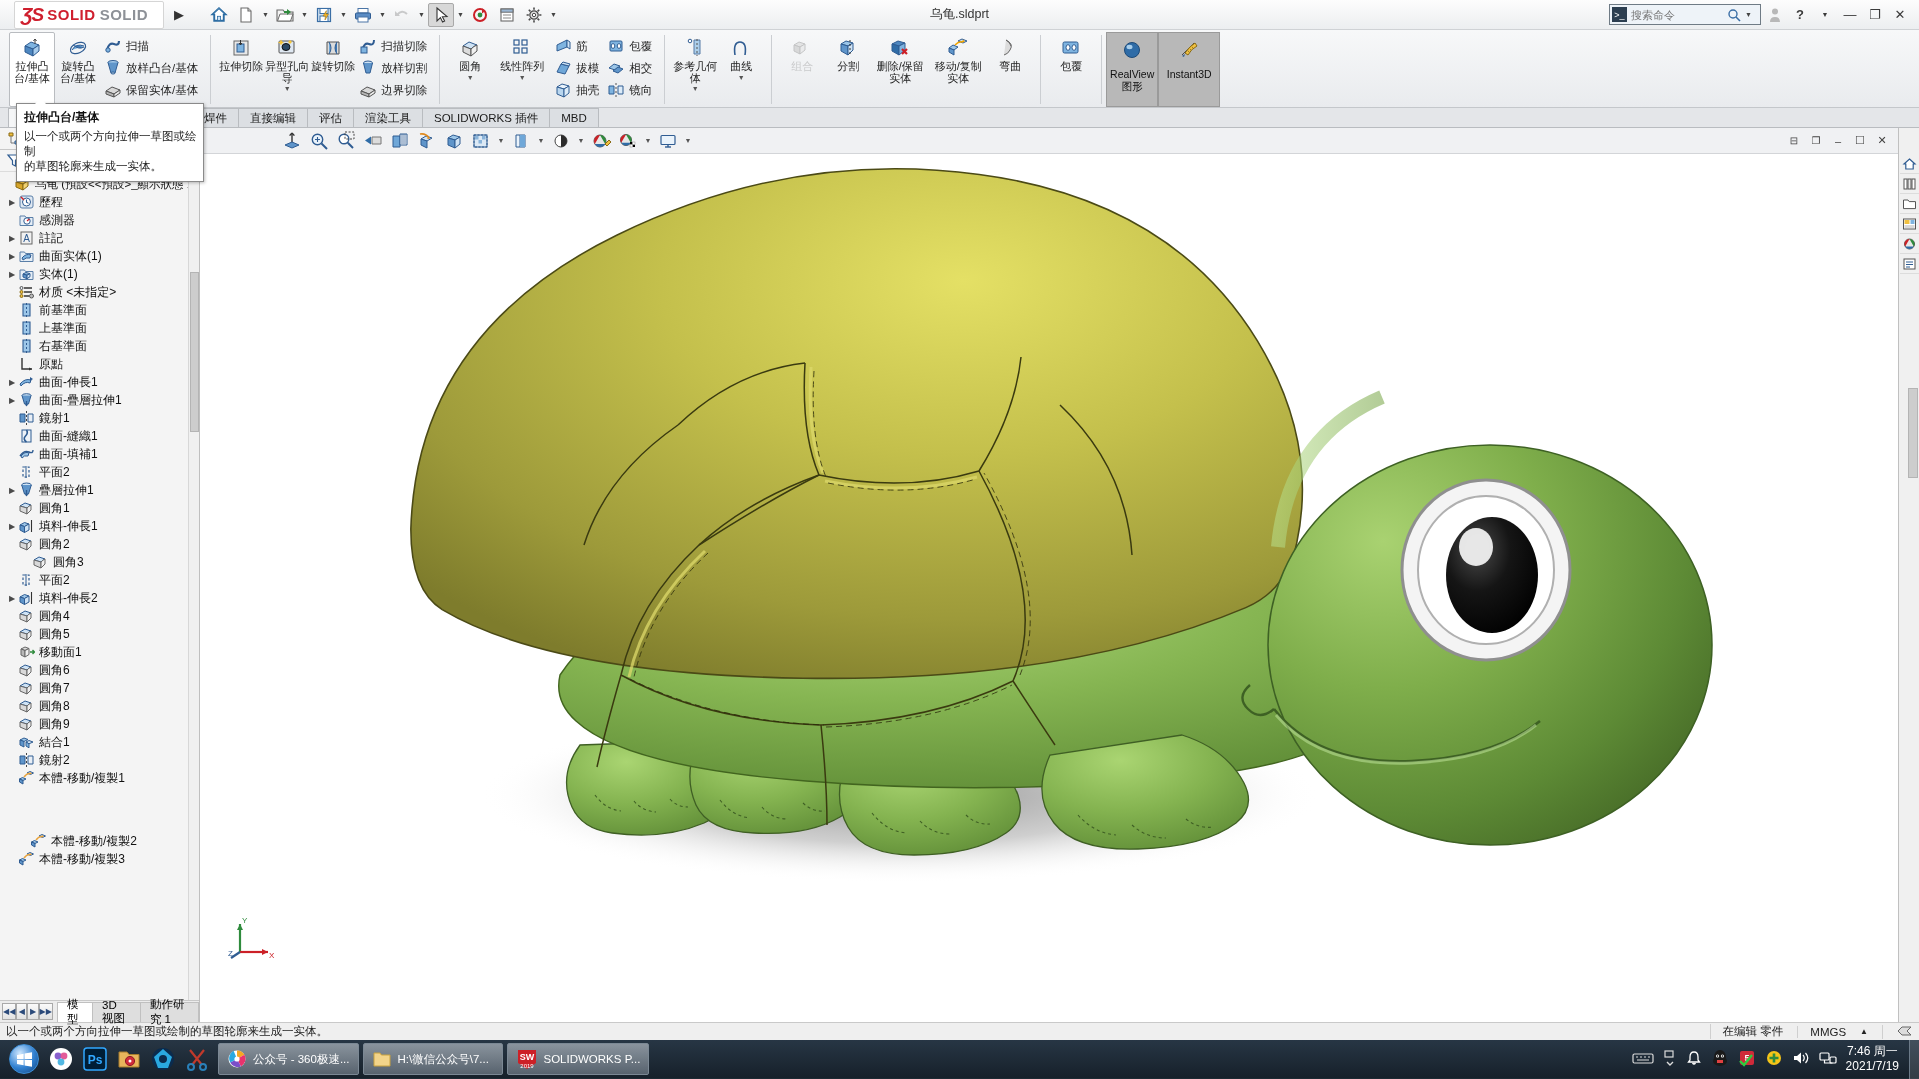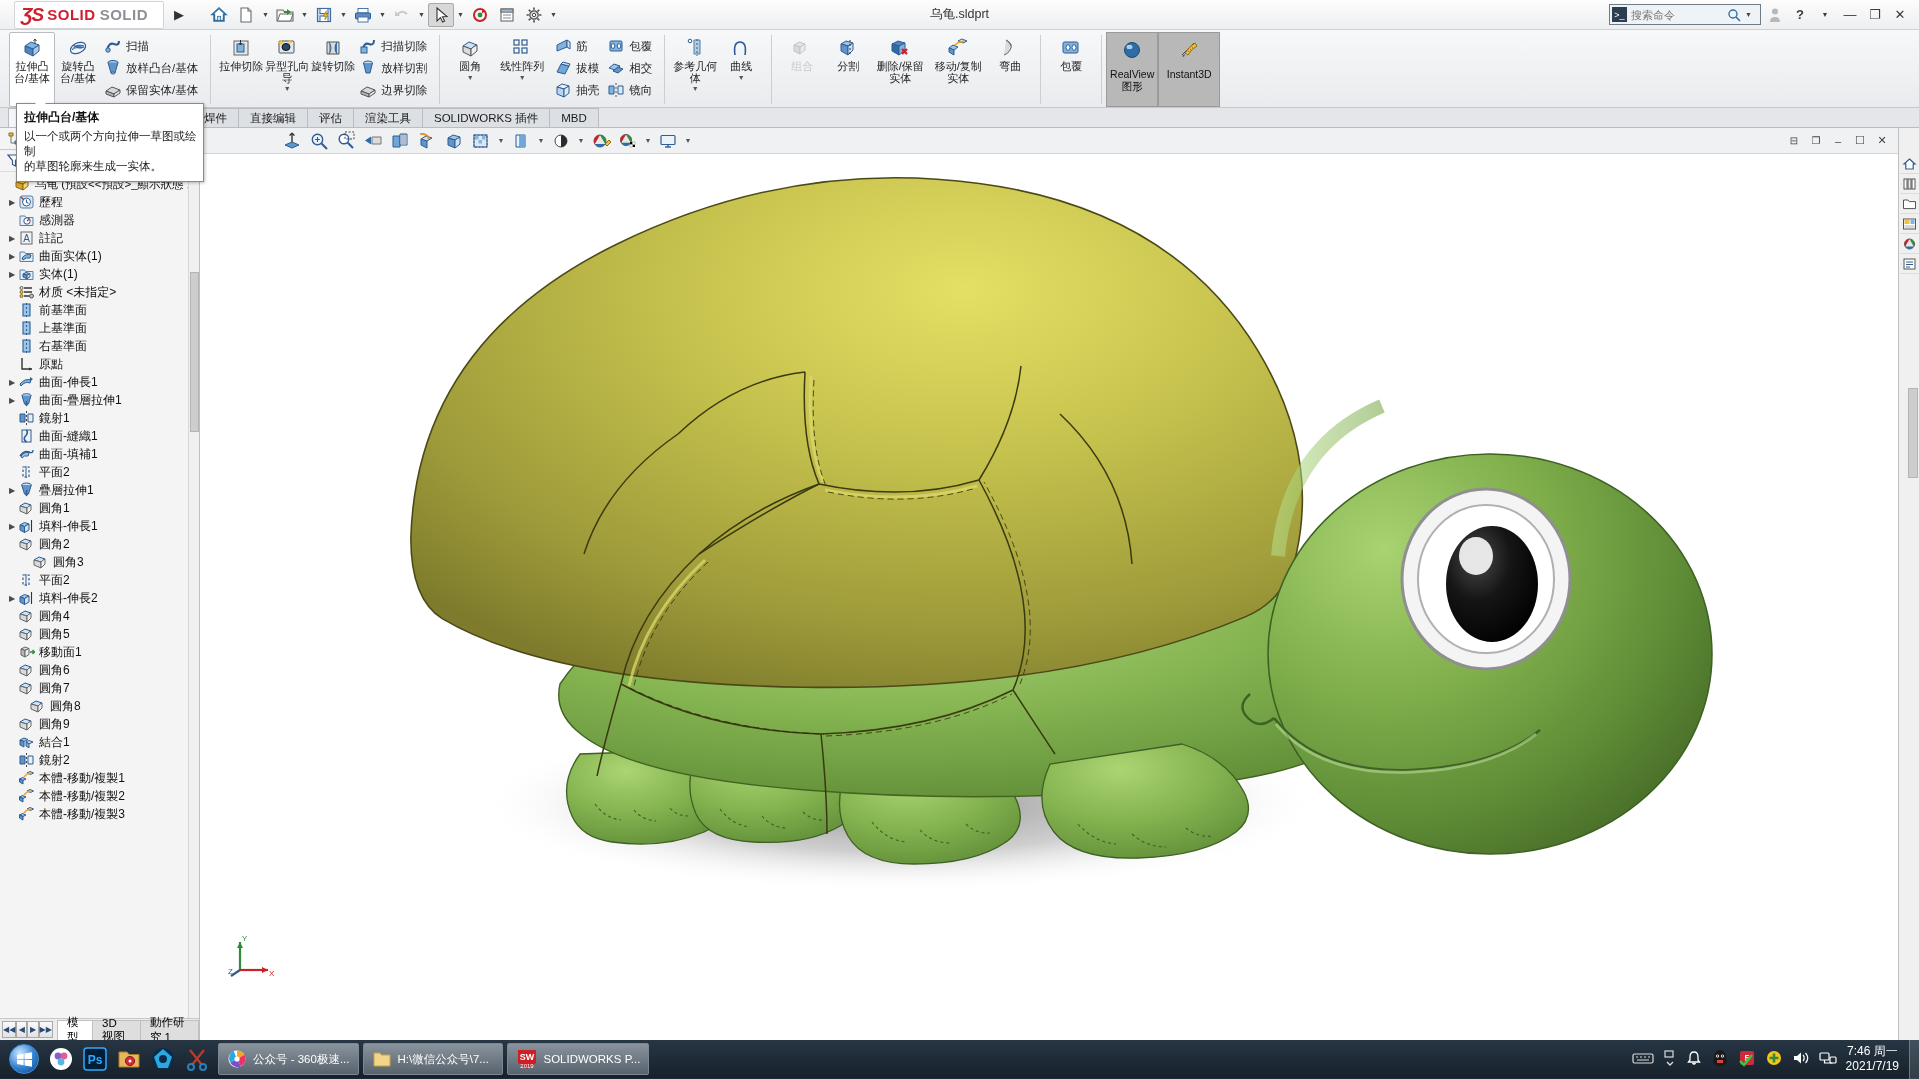--- a/index.html
+++ b/index.html
@@ -926,21 +926,21 @@
             </div>
             <div class="tnode" style="padding-left: 6px;">
               <span class="texp"></span>
               <span class="tico"><svg width="17" height="16" viewBox="0 0 17 16">
                   <path d="M2 6 L7 3 L13 5 q-2.5 1 -4 3 Z" fill="#cfe3f5" stroke="#2f5c92"></path>
                   <path d="M2 6 v5 l7 3 v-6 Z" fill="#d9d9d9" stroke="#666"></path>
                   <path d="M9 8 q1.8 -2 4 -3 v5 l-4 4 Z" fill="#f0f0f0" stroke="#666"></path>
                 </svg></span>
               <span class="tlabel">圓角7</span>
             </div>
-            <div class="tnode" style="padding-left: 6px; margin-left: 11px;">
+            <div class="tnode" style="padding-left: 6px;">
               <span class="texp"></span>
               <span class="tico"><svg width="17" height="16" viewBox="0 0 17 16">
                   <path d="M2 6 L7 3 L13 5 q-2.5 1 -4 3 Z" fill="#cfe3f5" stroke="#2f5c92"></path>
                   <path d="M2 6 v5 l7 3 v-6 Z" fill="#d9d9d9" stroke="#666"></path>
                   <path d="M9 8 q1.8 -2 4 -3 v5 l-4 4 Z" fill="#f0f0f0" stroke="#666"></path>
                 </svg></span>
               <span class="tlabel">圓角8</span>
             </div>
             <div class="tnode" style="padding-left: 6px;">
               <span class="texp"></span>
@@ -974,21 +974,21 @@
               <span class="texp"></span>
               <span class="tico"><svg width="17" height="16" viewBox="0 0 17 16">
                   <path d="M1.5 9 L4.5 7.5 L8 9 L5 10.5 Z" fill="#9cc6e8" stroke="#2f5c92"></path>
                   <path d="M1.5 9 v3 l3.5 2 v-3.5 Z" fill="#5f95ca" stroke="#2f5c92"></path>
                   <path d="M9 3 L12 1.5 L15.5 3 L12.5 4.5 Z" fill="#cfe3f5" stroke="#2f5c92"></path>
                   <path d="M6 7 q3 -4 6 -3.5" fill="none" stroke="#e8a33d" stroke-width="1.5"></path>
                   <path d="M12.3 2 l1.7 1.8 -2.6 .6 Z" fill="#e8a33d"></path>
                 </svg></span>
               <span class="tlabel">本體-移動/複製1</span>
             </div>
-            <div class="tnode" style="padding-left: 6px;">
+            <div class="tnode" style="padding-left: 18px; margin-top: 45px;">
               <span class="texp"></span>
               <span class="tico"><svg width="17" height="16" viewBox="0 0 17 16">
                   <path d="M1.5 9 L4.5 7.5 L8 9 L5 10.5 Z" fill="#9cc6e8" stroke="#2f5c92"></path>
                   <path d="M1.5 9 v3 l3.5 2 v-3.5 Z" fill="#5f95ca" stroke="#2f5c92"></path>
                   <path d="M9 3 L12 1.5 L15.5 3 L12.5 4.5 Z" fill="#cfe3f5" stroke="#2f5c92"></path>
                   <path d="M6 7 q3 -4 6 -3.5" fill="none" stroke="#e8a33d" stroke-width="1.5"></path>
                   <path d="M12.3 2 l1.7 1.8 -2.6 .6 Z" fill="#e8a33d"></path>
                 </svg></span>
               <span class="tlabel">本體-移動/複製2</span>
             </div>
@@ -1321,20 +1321,33 @@
       <div class="tp-b">
         <svg width="15" height="14" viewBox="0 0 15 14">
             <rect x="2" y="2" width="11" height="10" fill="#fff" stroke="#555"></rect>
             <path d="M4 5 h7 M4 7.5 h7 M4 10 h4" stroke="#2f5c92"></path>
           </svg>
       </div>
       <div class="tp-scroll"></div>
     </div>
   </div>
 
+  <div class="statusbar">
+    <span>以一个或两个方向拉伸一草图或绘制的草图轮廓来生成一实体。</span>
+    <div class="sb-right">
+      <span class="sb-cell">在编辑 零件</span>
+      <span class="sb-cell">MMGS</span>
+      <span style="font-size:8px">▲</span>
+      <span class="sb-cell" style="padding-left:14px">
+        <svg width="16" height="12" viewBox="0 0 16 12">
+            <path d="M1 6 L5 2 h9 l-4 4 4 4 H5 Z" fill="#dcdcdc" stroke="#666"></path>
+          </svg>
+      </span>
+    </div>
+  </div>
 </div>
 
 <div class="tooltip">
   <div class="tt-nub"></div>
   <div class="tt-title">拉伸凸台/基体</div>
   <div class="tt-body">以一个或两个方向拉伸一草图或绘制</div>
   <div class="tt-body">的草图轮廓来生成一实体。</div>
 </div>
 
 <div class="taskbar">

